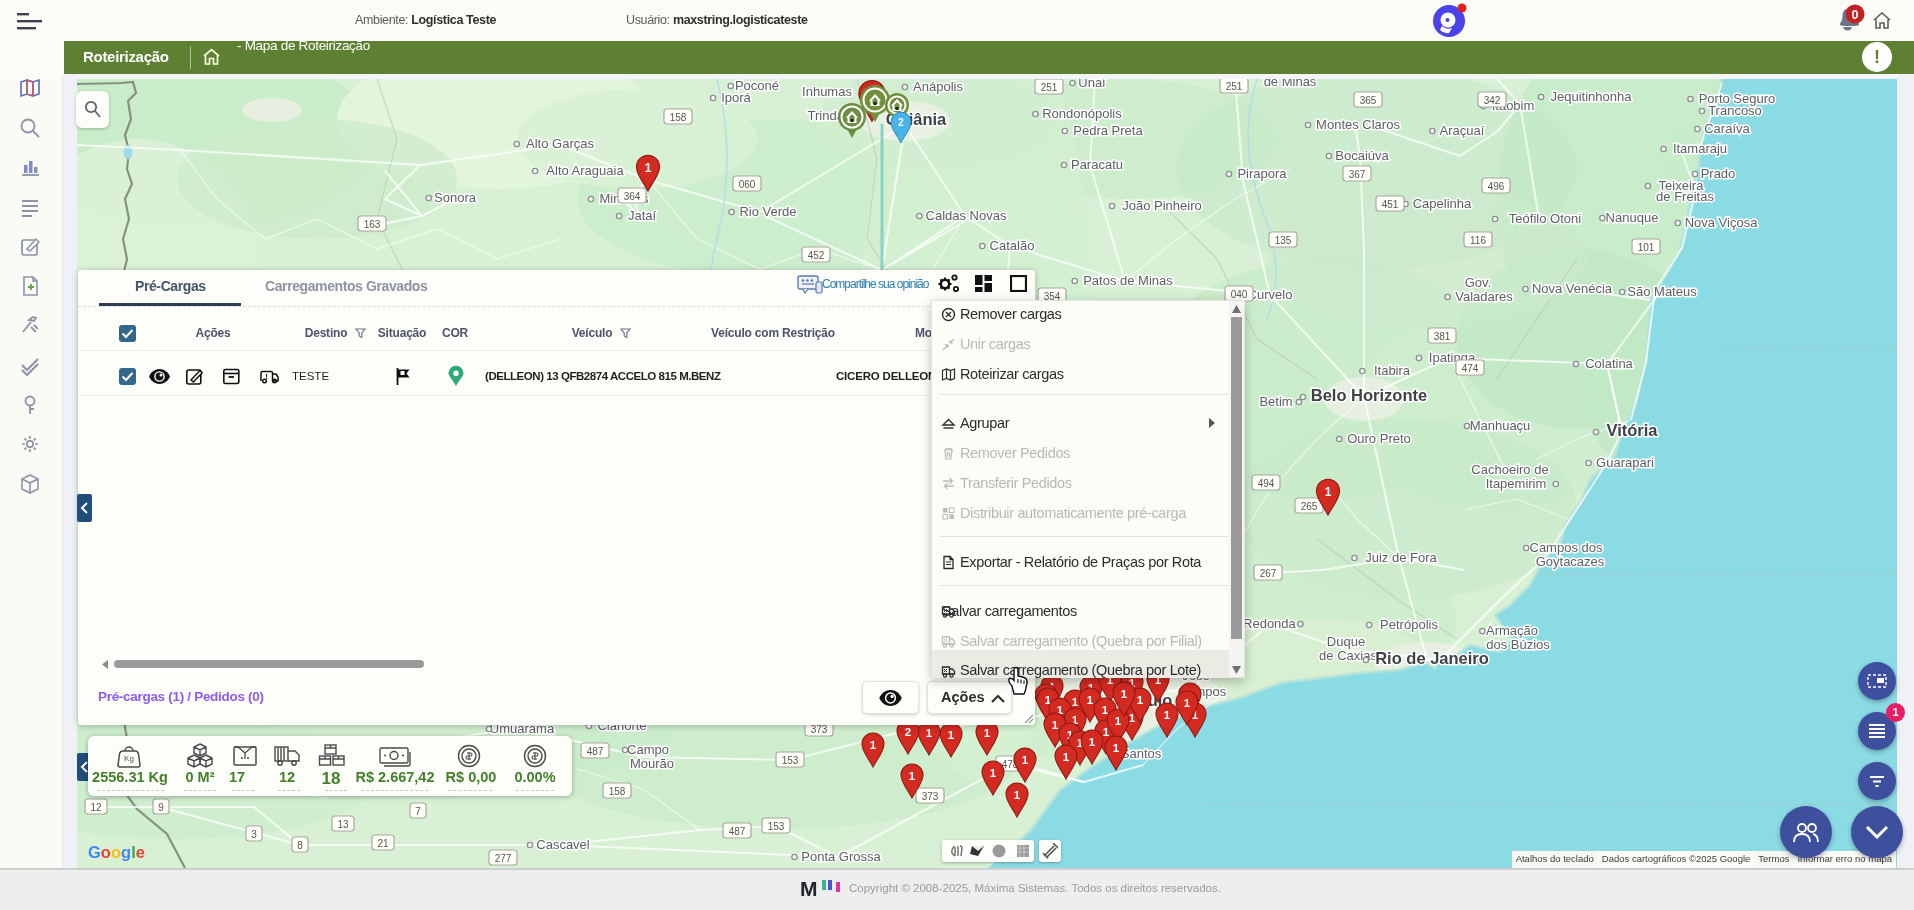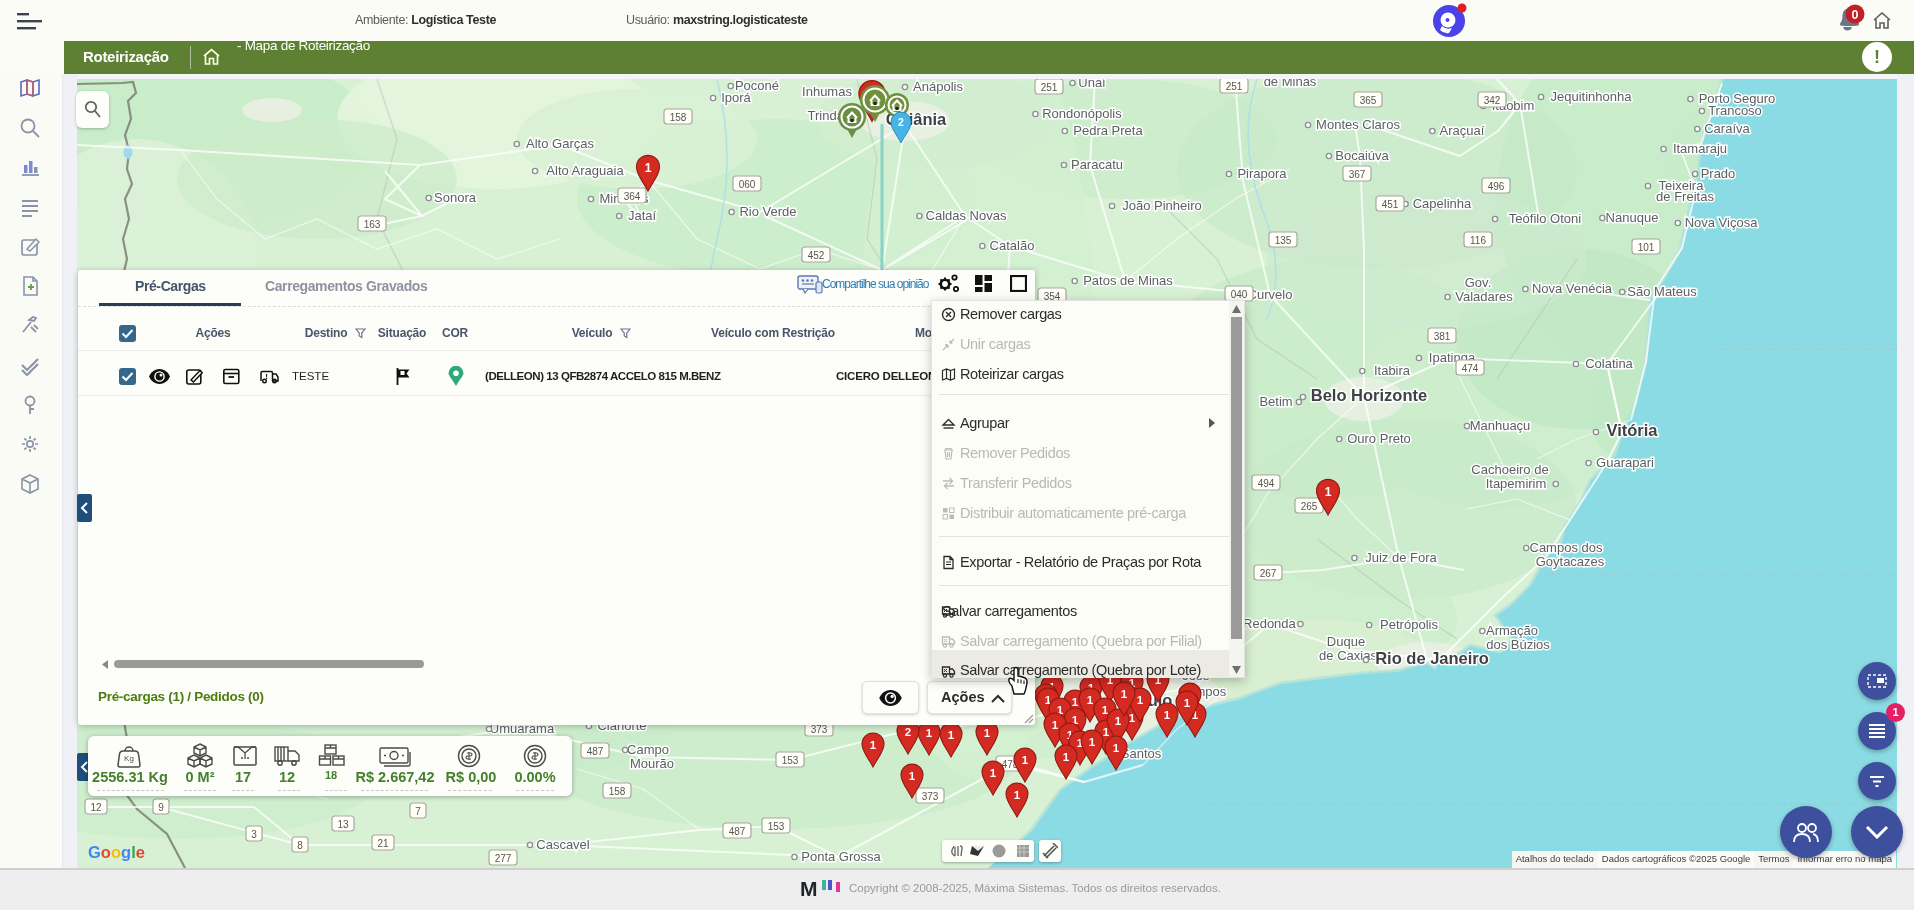--- a/index.html
+++ b/index.html
@@ -699,21 +699,21 @@
     </svg>
 <div class="abs" style="left:485px;top:370px;font-size:11.5px;font-weight:bold;letter-spacing:-0.45px;color:#1f1f1f">(DELLEON) 13 QFB2874 ACCELO 815 M.BENZ</div>
 <div class="abs" style="left:836px;top:370px;font-size:11.5px;font-weight:bold;letter-spacing:-0.2px;color:#1f1f1f">CICERO DELLEON FERREIRA</div>
 <div class="abs" style="left:78px;top:395px;width:957px;border-top:1px solid #ececea"></div>
 
 
 <svg class="abs" style="left:100px;top:659px" width="10" height="11">
       <path d="M8 1 L2 5.5 L8 10 Z" fill="#8a8a8a"></path>
     </svg>
 <div class="abs" style="left:114px;top:660px;width:310px;height:8px;background:#9a9a9a;border-radius:4px"></div>
-<div class="abs" style="left:98px;top:689px;font-size:13.5px;font-weight:bold;letter-spacing:-0.3px;color:#4d7c0f">Pré-cargas (1) / Pedidos (0)</div>
+<div class="abs" style="left:98px;top:689px;font-size:13.5px;font-weight:bold;letter-spacing:-0.3px;color:#8b5cf6">Pré-cargas (1) / Pedidos (0)</div>
 <div class="btn" style="left:862px;top:681px;width:57px;height:33px"></div>
 <svg class="abs" style="left:879px;top:690px" width="23" height="16" viewBox="0 0 21 15">
       <path d="M10.5 0 C5 0 1.5 4 0 7.5 C1.5 11 5 15 10.5 15 C16 15 19.5 11 21 7.5 C19.5 4 16 0 10.5 0 Z" fill="#111"></path>
       <circle cx="10.5" cy="7.5" r="4.6" fill="#111" stroke="#fff" stroke-width="1.4"></circle>
       <circle cx="12" cy="6" r="1.5" fill="#fff"></circle>
     </svg>
 <div class="btn" style="left:927px;top:681px;width:85px;height:33px"></div>
 <div class="abs" style="left:941px;top:689px;font-size:14.5px;font-weight:bold;color:#2b2b2b">Ações</div>
 <svg class="abs" style="left:991px;top:694px" width="14" height="9">
       <path d="M1 8 L7 2 L13 8" fill="none" stroke="#2b2b2b" stroke-width="2"></path>
@@ -747,42 +747,42 @@
         <path d="M21 13 L27 16 V22 L21 25 L15 22 V16 Z M15 16 L21 19 L27 16 M21 19 V25"></path>
       </g>
     </svg>
 <div class="abs gtxt" style="left:200px;top:769px;transform:translateX(-50%);font-size:14.5px">0 M²</div>
 <svg class="abs" style="left:231px;top:743px" width="28" height="26" viewBox="0 0 28 26">
       <rect x="3" y="4" width="22" height="18" rx="1" fill="none" stroke="#4a4a4a" stroke-width="1.5"></rect>
       <path d="M3 4 L7 4 L14 10 L21 4 L25 4 M14 10 V16" fill="none" stroke="#4a4a4a" stroke-width="1.3"></path>
       <circle cx="11" cy="15" r="1" fill="#4a4a4a"></circle>
       <circle cx="17" cy="15" r="1" fill="#4a4a4a"></circle>
     </svg>
-<div class="abs gtxt" style="left:243px;top:769px;transform:translateX(-50%);font-size:14.5px">17</div>
+<div class="abs gtxt" style="left:237px;top:769px;transform:translateX(-50%);font-size:14.5px">17</div>
 <svg class="abs" style="left:273px;top:744px" width="30" height="24" viewBox="0 0 30 24">
       <g fill="none" stroke="#4a4a4a" stroke-width="1.4">
         <rect x="2" y="3" width="13" height="14"></rect>
         <path d="M5 3 v14 M8 3 v14 M11 3 v14"></path>
         <path d="M15 7 h7 l4 4 v6 h-11"></path>
         <circle cx="7" cy="19" r="2.2"></circle>
         <circle cx="21" cy="19" r="2.2"></circle>
       </g>
     </svg>
 <div class="abs gtxt" style="left:287px;top:769px;transform:translateX(-50%);font-size:14.5px">12</div>
 <svg class="abs" style="left:317px;top:742px" width="30" height="28" viewBox="0 0 30 28">
       <g fill="none" stroke="#4a4a4a" stroke-width="1.4">
         <rect x="8" y="3" width="11" height="9"></rect>
         <path d="M8 6 h11 M13.5 3 v3"></path>
         <rect x="2.5" y="14" width="11" height="9"></rect>
         <path d="M2.5 17 h11 M8 14 v3"></path>
         <rect x="16" y="14" width="11" height="9"></rect>
         <path d="M16 17 h11 M21.5 14 v3"></path>
       </g>
     </svg>
-<div class="abs gtxt" style="left:331px;top:769px;transform:translateX(-50%);font-size:11px">18</div>
+<div class="abs gtxt" style="left:331px;top:769px;transform:translateX(-50%);font-size:17px">18</div>
 <svg class="abs" style="left:378px;top:745px" width="36" height="24" viewBox="0 0 36 24">
       <g fill="none" stroke="#4a4a4a" stroke-width="1.4">
         <rect x="2" y="3" width="28" height="15" rx="1.5"></rect>
         <circle cx="16" cy="10.5" r="4"></circle>
         <path d="M6 10.5 h2 M24 10.5 h2"></path>
         <path d="M32 7 V19 Q32 21 30 21 H6"></path>
       </g>
     </svg>
 <div class="abs gtxtn" style="left:395px;top:769px;transform:translateX(-50%);font-size:14.5px;white-space:nowrap;color:#44802c;font-weight:bold">R$ 2.667,42</div>
 <svg class="abs" style="left:456px;top:743px" width="26" height="26" viewBox="0 0 26 26">

